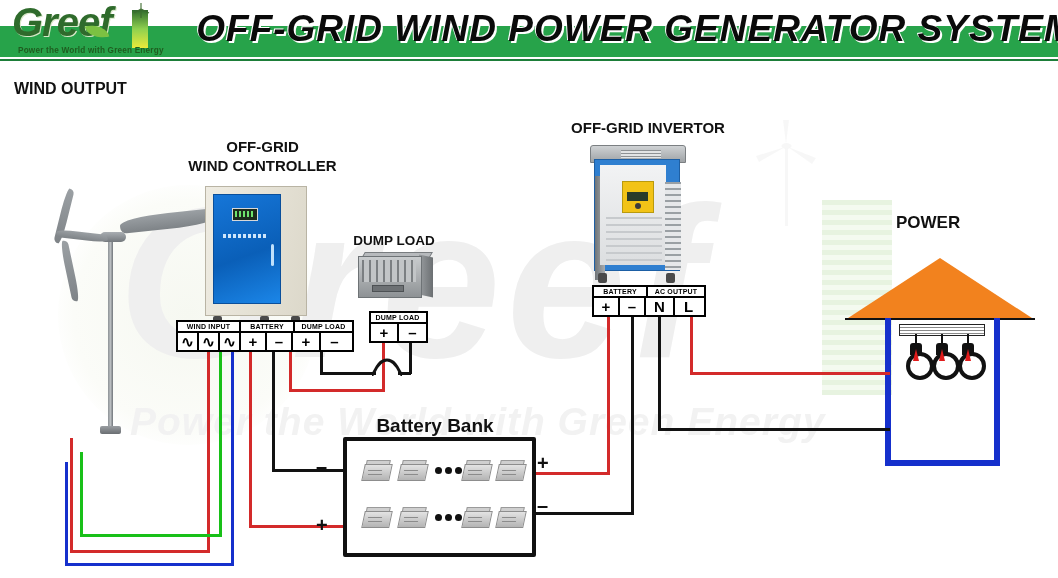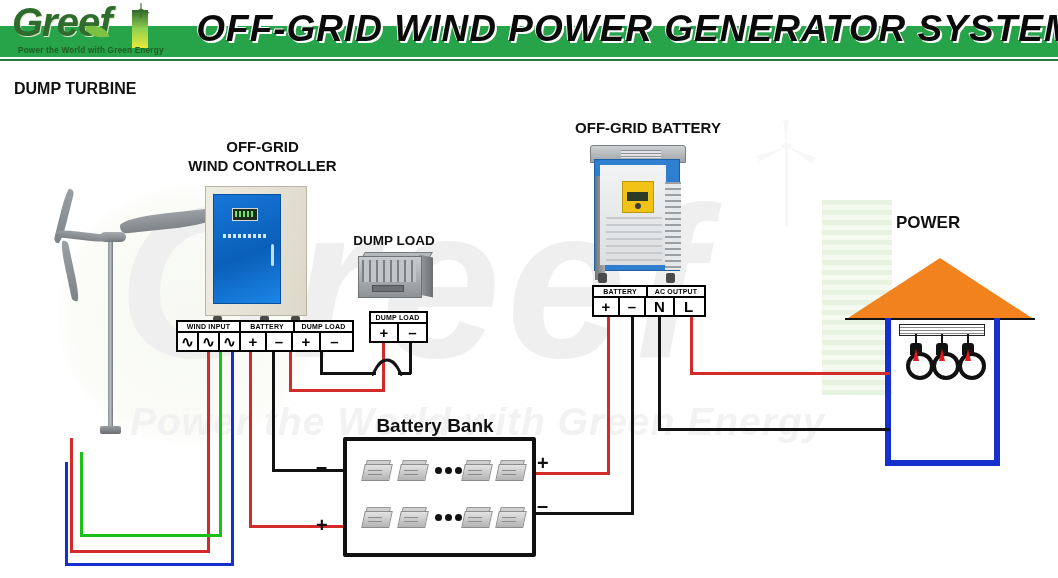--- a/index.html
+++ b/index.html
@@ -208,27 +208,27 @@
         </g>
       </svg>
       <div class="logo-text">Greef</div>
       <div class="logo-leaf"></div>
       <div class="logo-tag">Power the World with Green Energy</div>
     </div>
 
     <div class="hdr-title">OFF-GRID   WIND POWER GENERATOR SYSTEM</div>
   </div>
 
-  <div class="hdg" id="h-turbine">DUMP TURBINE</div>
+  <div class="hdg" id="h-turbine">WIND OUTPUT</div>
   <div class="hdg" id="h-ctrl">
     <div>OFF-GRID</div>
     <div>WIND CONTROLLER</div>
   </div>
   <div class="hdg" id="h-dump">DUMP LOAD</div>
-  <div class="hdg" id="h-inv">OFF-GRID BATTERY</div>
+  <div class="hdg" id="h-inv">OFF-GRID INVERTOR</div>
   <div class="hdg" id="h-load">POWER</div>
   <div class="hdg" id="h-batt">Battery Bank</div>
 
   <div id="turbine">
     <div class="mast"></div>
     <div class="mast-b"></div>
     <div class="nac"></div>
     <div class="bl" style="left:80px;top:30px;width:98px;height:16px;transform:rotate(-6deg);transform-origin:0 50%;"></div>
     <div class="bl" style="left:20px;top:0px;width:8px;height:56px;transform:rotate(14deg);"></div>
     <div class="bl" style="left:26px;top:52px;width:8px;height:62px;transform:rotate(-12deg);"></div>

